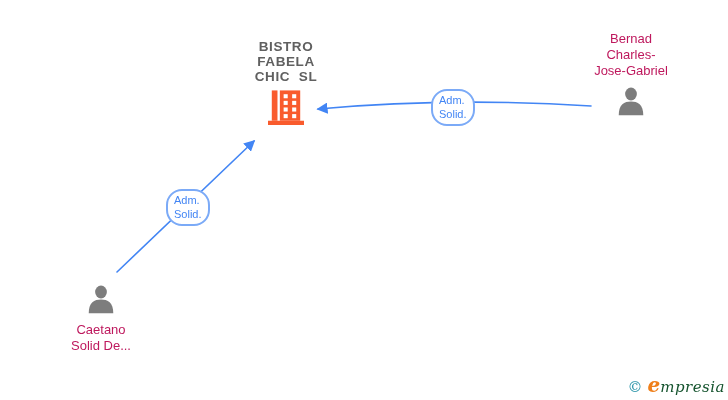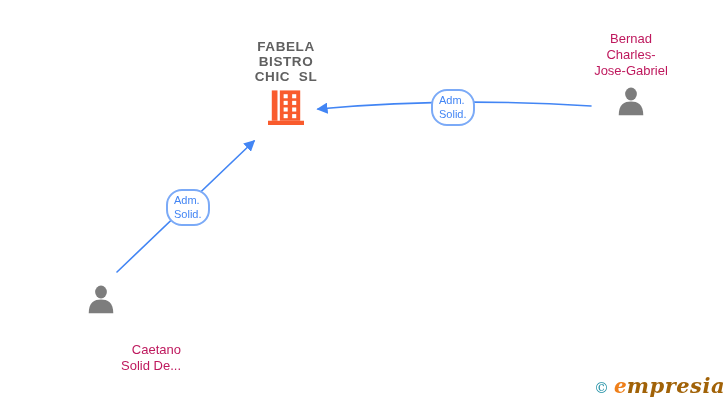--- a/index.html
+++ b/index.html
@@ -26,21 +26,21 @@
     padding:2px 6px 3px 6px;text-align:left;
   }
 
   .footer{
     position:absolute;right:3px;top:373px;z-index:2;
     display:flex;align-items:baseline;gap:5px;cursor:pointer;
   }
   .footer .copy{color:#2391A6;font-size:15px;font-family:"DejaVu Serif",serif;}
   .footer .brand{font-family:"DejaVu Serif",serif;font-style:italic;}
   .footer .brand-initial{color:#EF7F1A;font-size:20px;font-weight:bold;}
-  .footer .brand-rest{color:#a16207;font-size:21px;letter-spacing:0.5px;font-weight:bold;}
+  .footer .brand-rest{color:#14532d;font-size:15px;letter-spacing:0.5px;}
 </style>
 </head>
 <body>
 
 <div class="canvas">
 
   <svg class="edges-layer" width="728" height="400" viewBox="0 0 728 400">
     <defs>
       <marker id="arrowhead" markerWidth="7" markerHeight="7" refX="6" refY="3.5" orient="auto">
         <path d="M0,0 L7,3.5 L0,7 Z" fill="#4285F4"></path>
@@ -55,22 +55,22 @@
     <div>Solid.</div>
   </div>
 
   <div class="edge-label" style="left:166px;top:189px">
     <div>Adm.</div>
     <div>Solid.</div>
   </div>
 
   <div class="node" style="left:211px;top:39px;width:150px;">
     <div class="company-label">
+      <div class="node-label">BISTRO</div>
       <div class="node-label">FABELA</div>
-      <div class="node-label">BISTRO</div>
       <div class="node-label">CHIC  SL</div>
     </div>
     <span class="icon-wrap" style="margin-top:5px;">
       <svg width="38" height="36" viewBox="0 0 40 38">
         <g fill="#F95B2D">
           <rect x="1" y="33.5" width="38" height="4.5"></rect>
           <rect x="5" y="1.5" width="6" height="32"></rect>
           <rect x="13.5" y="1.5" width="21.5" height="32"></rect>
         </g>
         <g fill="#ffffff">
@@ -105,21 +105,21 @@
 
   <div class="node" style="left:21px;top:284px;width:160px;">
     <span class="icon-wrap">
       <svg width="34" height="34" viewBox="0 0 36 36">
         <g fill="#7D7D7D">
           <ellipse cx="18" cy="8.5" rx="6.2" ry="6.8"></ellipse>
           <path d="M5,31 C5,19.5 11,16.5 18,16.5 C25,16.5 31,19.5 31,31 Z"></path>
         </g>
       </svg>
     </span>
-    <div class="person-label" style="margin-top:20px;text-align:right;">
+    <div class="person-label" style="margin-top:0;">
       <div class="node-label">Caetano</div>
       <div class="node-label">Solid De...</div>
     </div>
   </div>
 
   <div class="footer">
     <span class="copy">©</span>
     <span class="brand"><span class="brand-initial">e</span><span class="brand-rest">mpresia</span></span>
   </div>
 

